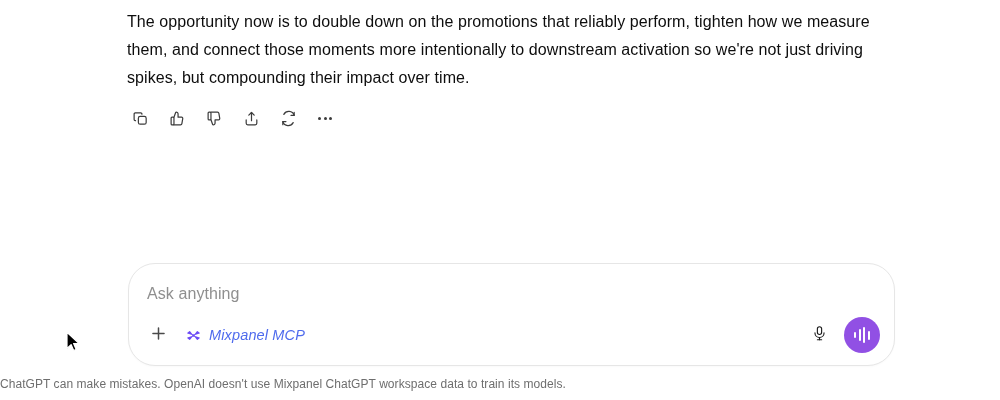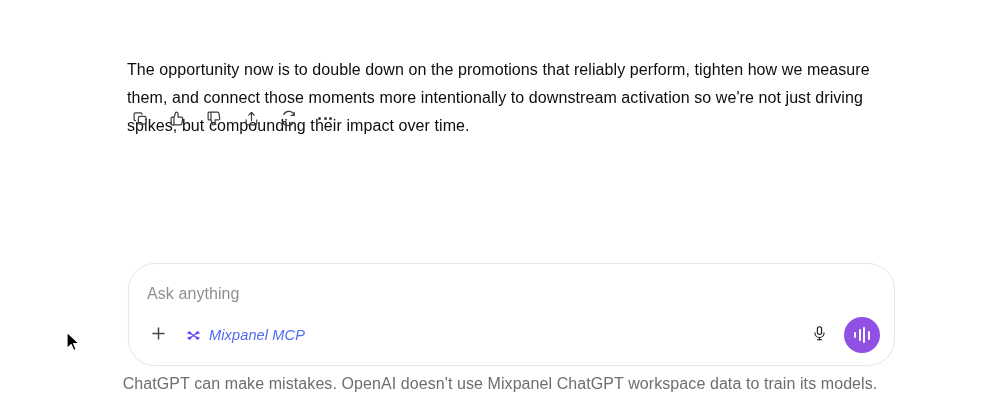--- a/index.html
+++ b/index.html
@@ -21,21 +21,20 @@
     inset: 0;
     background: #ffffff;
   }
 
   
   .message-block {
     position: absolute;
     left: 127px;
     top: 8px;
     width: 760px;
-    margin-top: 48px;
   }
   .message-text {
     font-size: 16px;
     line-height: 28px;
     color: #0d0d0d;
     letter-spacing: 0.005em;
     margin: 0;
     white-space: normal;
   }
 
@@ -200,22 +199,22 @@
   .wave i:nth-child(2) { height: 12px; }
   .wave i:nth-child(3) { height: 16px; }
   .wave i:nth-child(4) { height: 9px; }
 
   
   .footer-note {
     position: absolute;
     left: 0;
     right: 0;
     top: 376px;
-    text-align: center;
-    font-size: 16px;
+    text-align: left;
+    font-size: 12px;
     line-height: 16px;
     color: #6e6e6e;
     letter-spacing: 0.005em;
   }
 
   
   .cursor {
     position: absolute;
     left: 66px;
     top: 331px;

